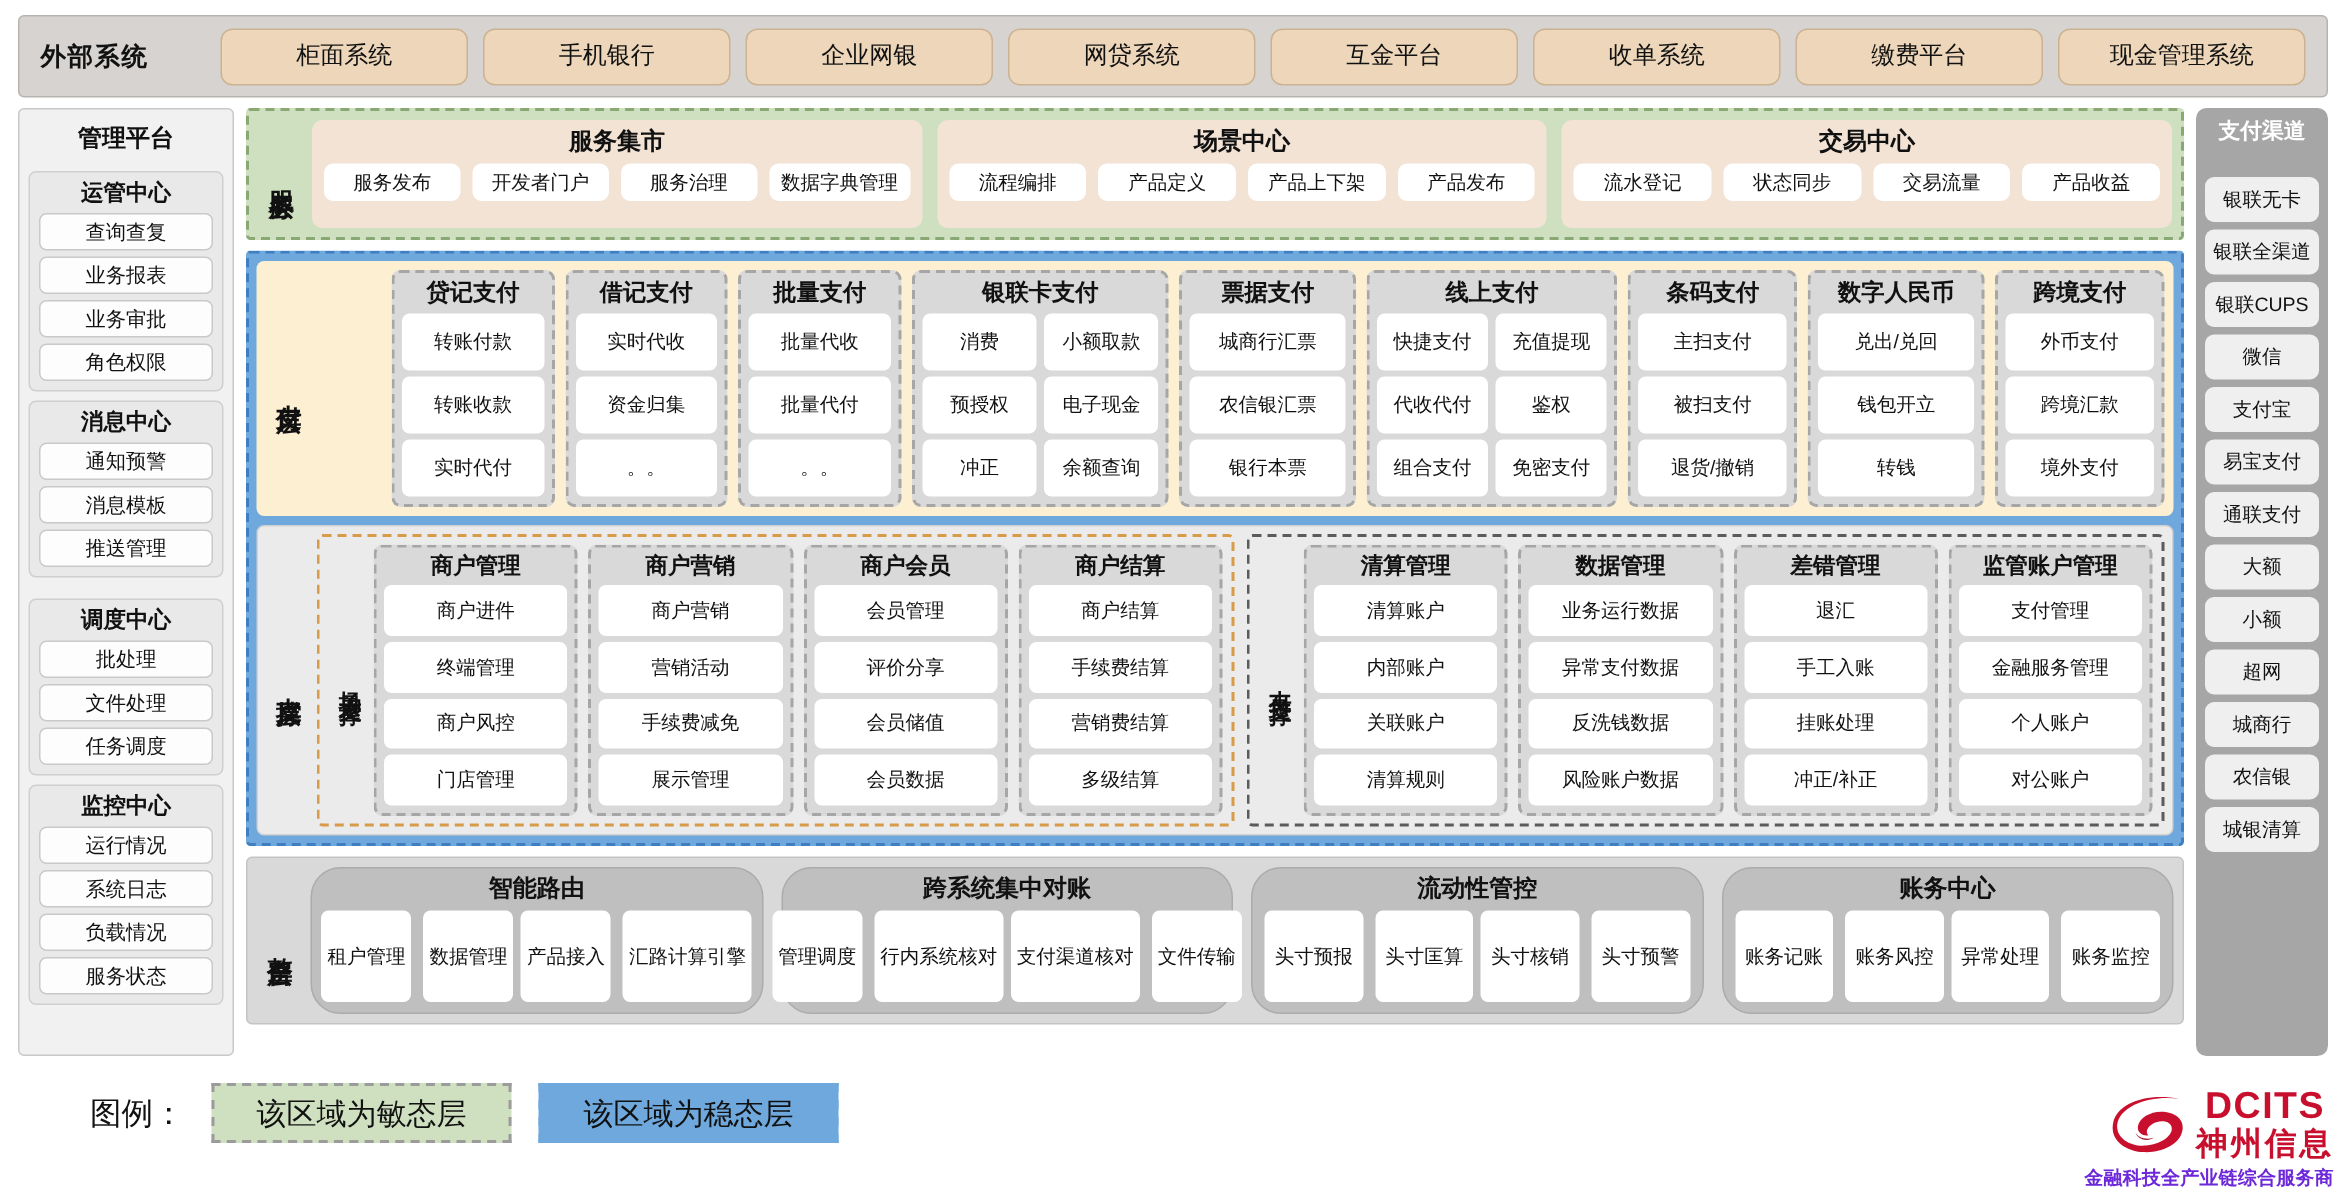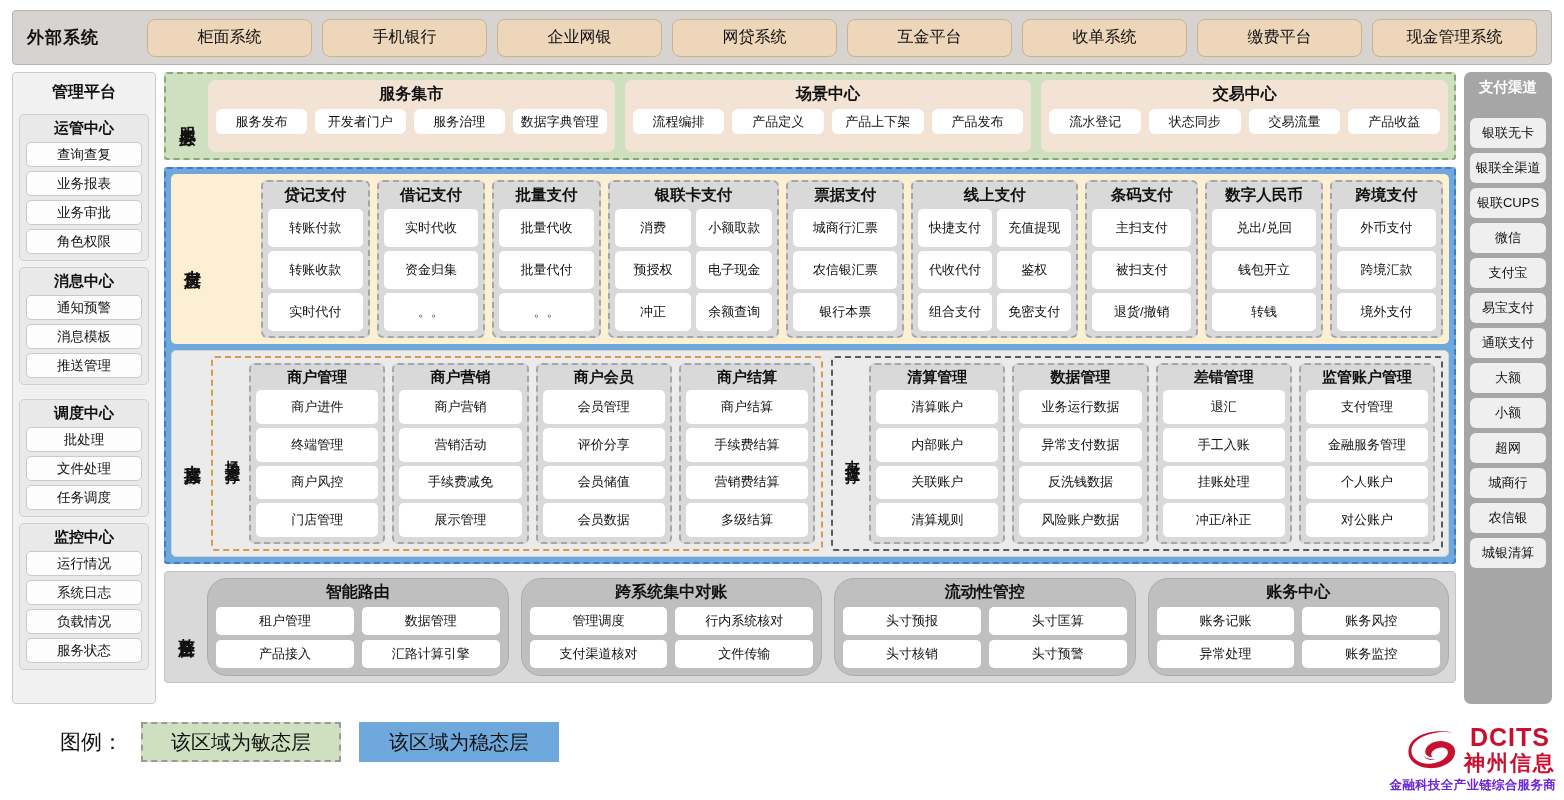--- a/index.html
+++ b/index.html
@@ -123,21 +123,21 @@
   .int-layer{
     background:#d9d9d9; border:1px solid #c4c4c4; border-radius:4px;
     padding:6px; display:flex; gap:6px; height:112px;
   }
   .int-cols{ flex:1; display:flex; gap:12px; min-width:0; }
   .int-box{
     flex:1; background:#bfbfbf; border:1px solid #ababab; border-radius:20px;
     padding:2px 8px 7px; display:flex; flex-direction:column; min-width:0;
   }
   .int-title{ text-align:center; font-size:16px; font-weight:bold; margin:1px 0 4px; }
-  .int-grid{ display:flex; flex-direction:column; gap:5px; flex:1;justify-content:center; }
+  .int-grid{ display:flex; flex-direction:row; gap:5px; flex:1;justify-content:center; }
   .int-row{ display:flex; gap:8px; flex:1; }
 
   
   .channels{
     width:88px; flex:none; background:#a6a6a6; border-radius:7px;
     padding:6px 6px 8px; display:flex; flex-direction:column; gap:5px;
   }
   .channels-title{ text-align:center; font-size:14.5px; font-weight:bold; color:#fff; margin-bottom:16px; }
   .chan-item{
     background:#efefef; border-radius:6px; height:30px;

